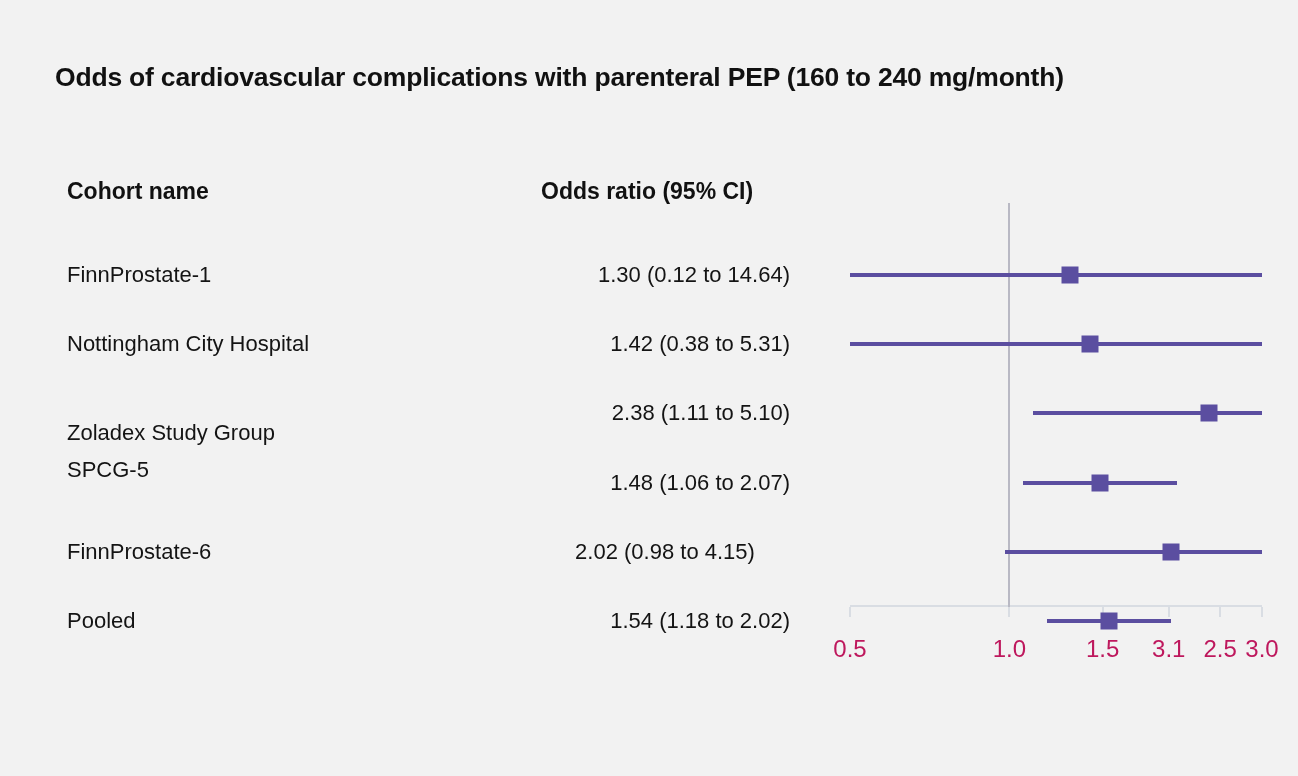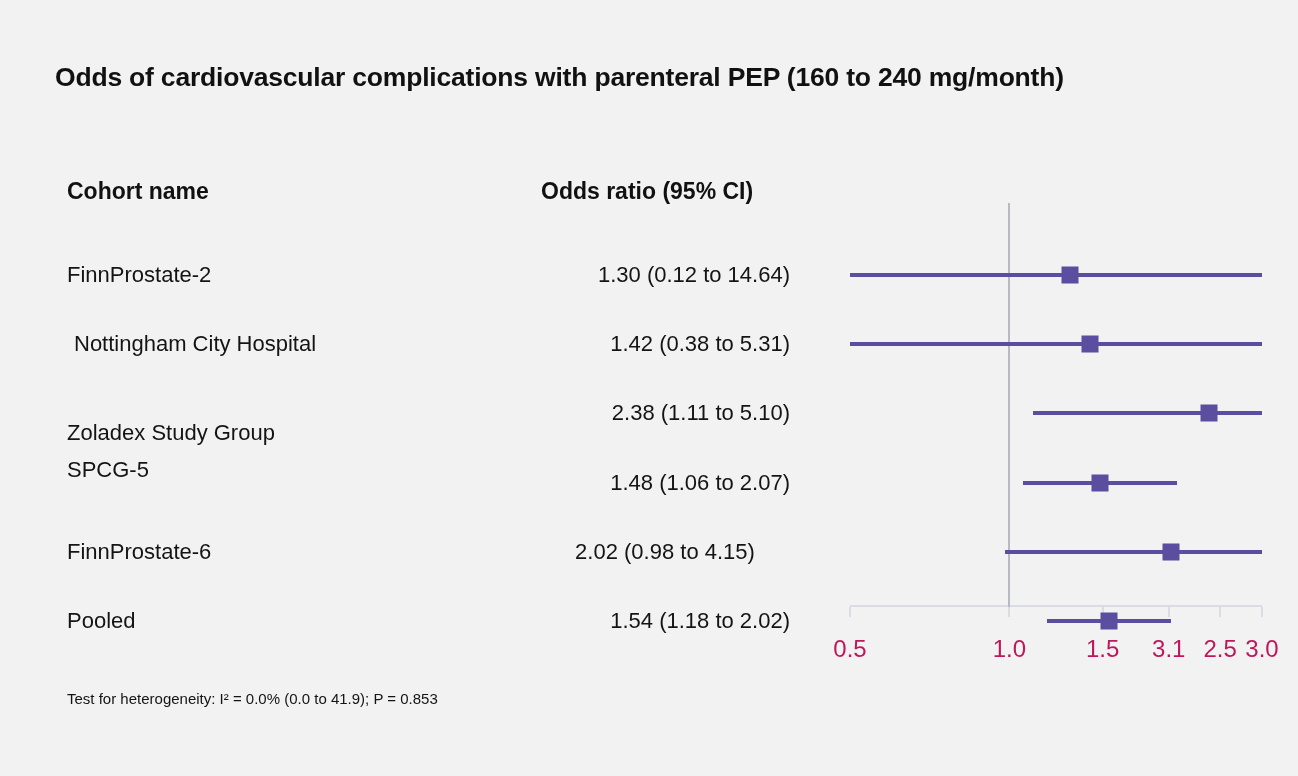--- a/index.html
+++ b/index.html
@@ -132,35 +132,34 @@
 <body>
 
 <div class="figure">
 
   <div class="title">Odds of cardiovascular complications with parenteral PEP (160 to 240 mg/month)</div>
 
   <div class="col-head-name">Cohort name</div>
   <div class="col-head-or">Odds ratio (95% CI)</div>
 
   <div id="rows-layer">
-      <div class="row-label" style="top: 262px;">FinnProstate-2</div>
+      <div class="row-label" style="top: 262px;">FinnProstate-1</div>
       <div class="row-value" style="top: 262px;">1.30 (0.12 to 14.64)</div>
-      <div class="row-label" style="top: 331.2px; margin-left: 7px;">Nottingham City Hospital</div>
+      <div class="row-label" style="top: 331.2px;">Nottingham City Hospital</div>
       <div class="row-value" style="top: 331.2px;">1.42 (0.38 to 5.31)</div>
       <div class="row-label" style="top: 420px;">Zoladex Study Group</div>
       <div class="row-value" style="top: 400.4px;">2.38 (1.11 to 5.10)</div>
       <div class="row-label" style="top: 457px;">SPCG-5</div>
       <div class="row-value" style="top: 469.6px;">1.48 (1.06 to 2.07)</div>
       <div class="row-label" style="top: 538.8px;">FinnProstate-6</div>
       <div class="row-value" style="top: 538.8px; text-align: center;">2.02 (0.98 to 4.15)</div>
       <div class="row-label pooled" style="top: 608px;">Pooled</div>
       <div class="row-value pooled" style="top: 608px;">1.54 (1.18 to 2.02)</div>
     </div>
 
-  <div class="hetero">Test for heterogeneity: I² = 0.0% (0.0 to 41.9); P = 0.853</div>
 
   <div class="plot">
     <div class="axis-line"></div>
     <div id="nullline" class="nullline" style="left: 188.383px;"></div>
     <div id="ticks-layer">
         <div class="tick" style="left: 29px;"></div>
         <div class="ticklabel" style="left: 30px;">0.5</div>
         <div class="tick" style="left: 188.383px;"></div>
         <div class="ticklabel" style="left: 189.383px;">1.0</div>
         <div class="tick" style="left: 281.617px;"></div>

